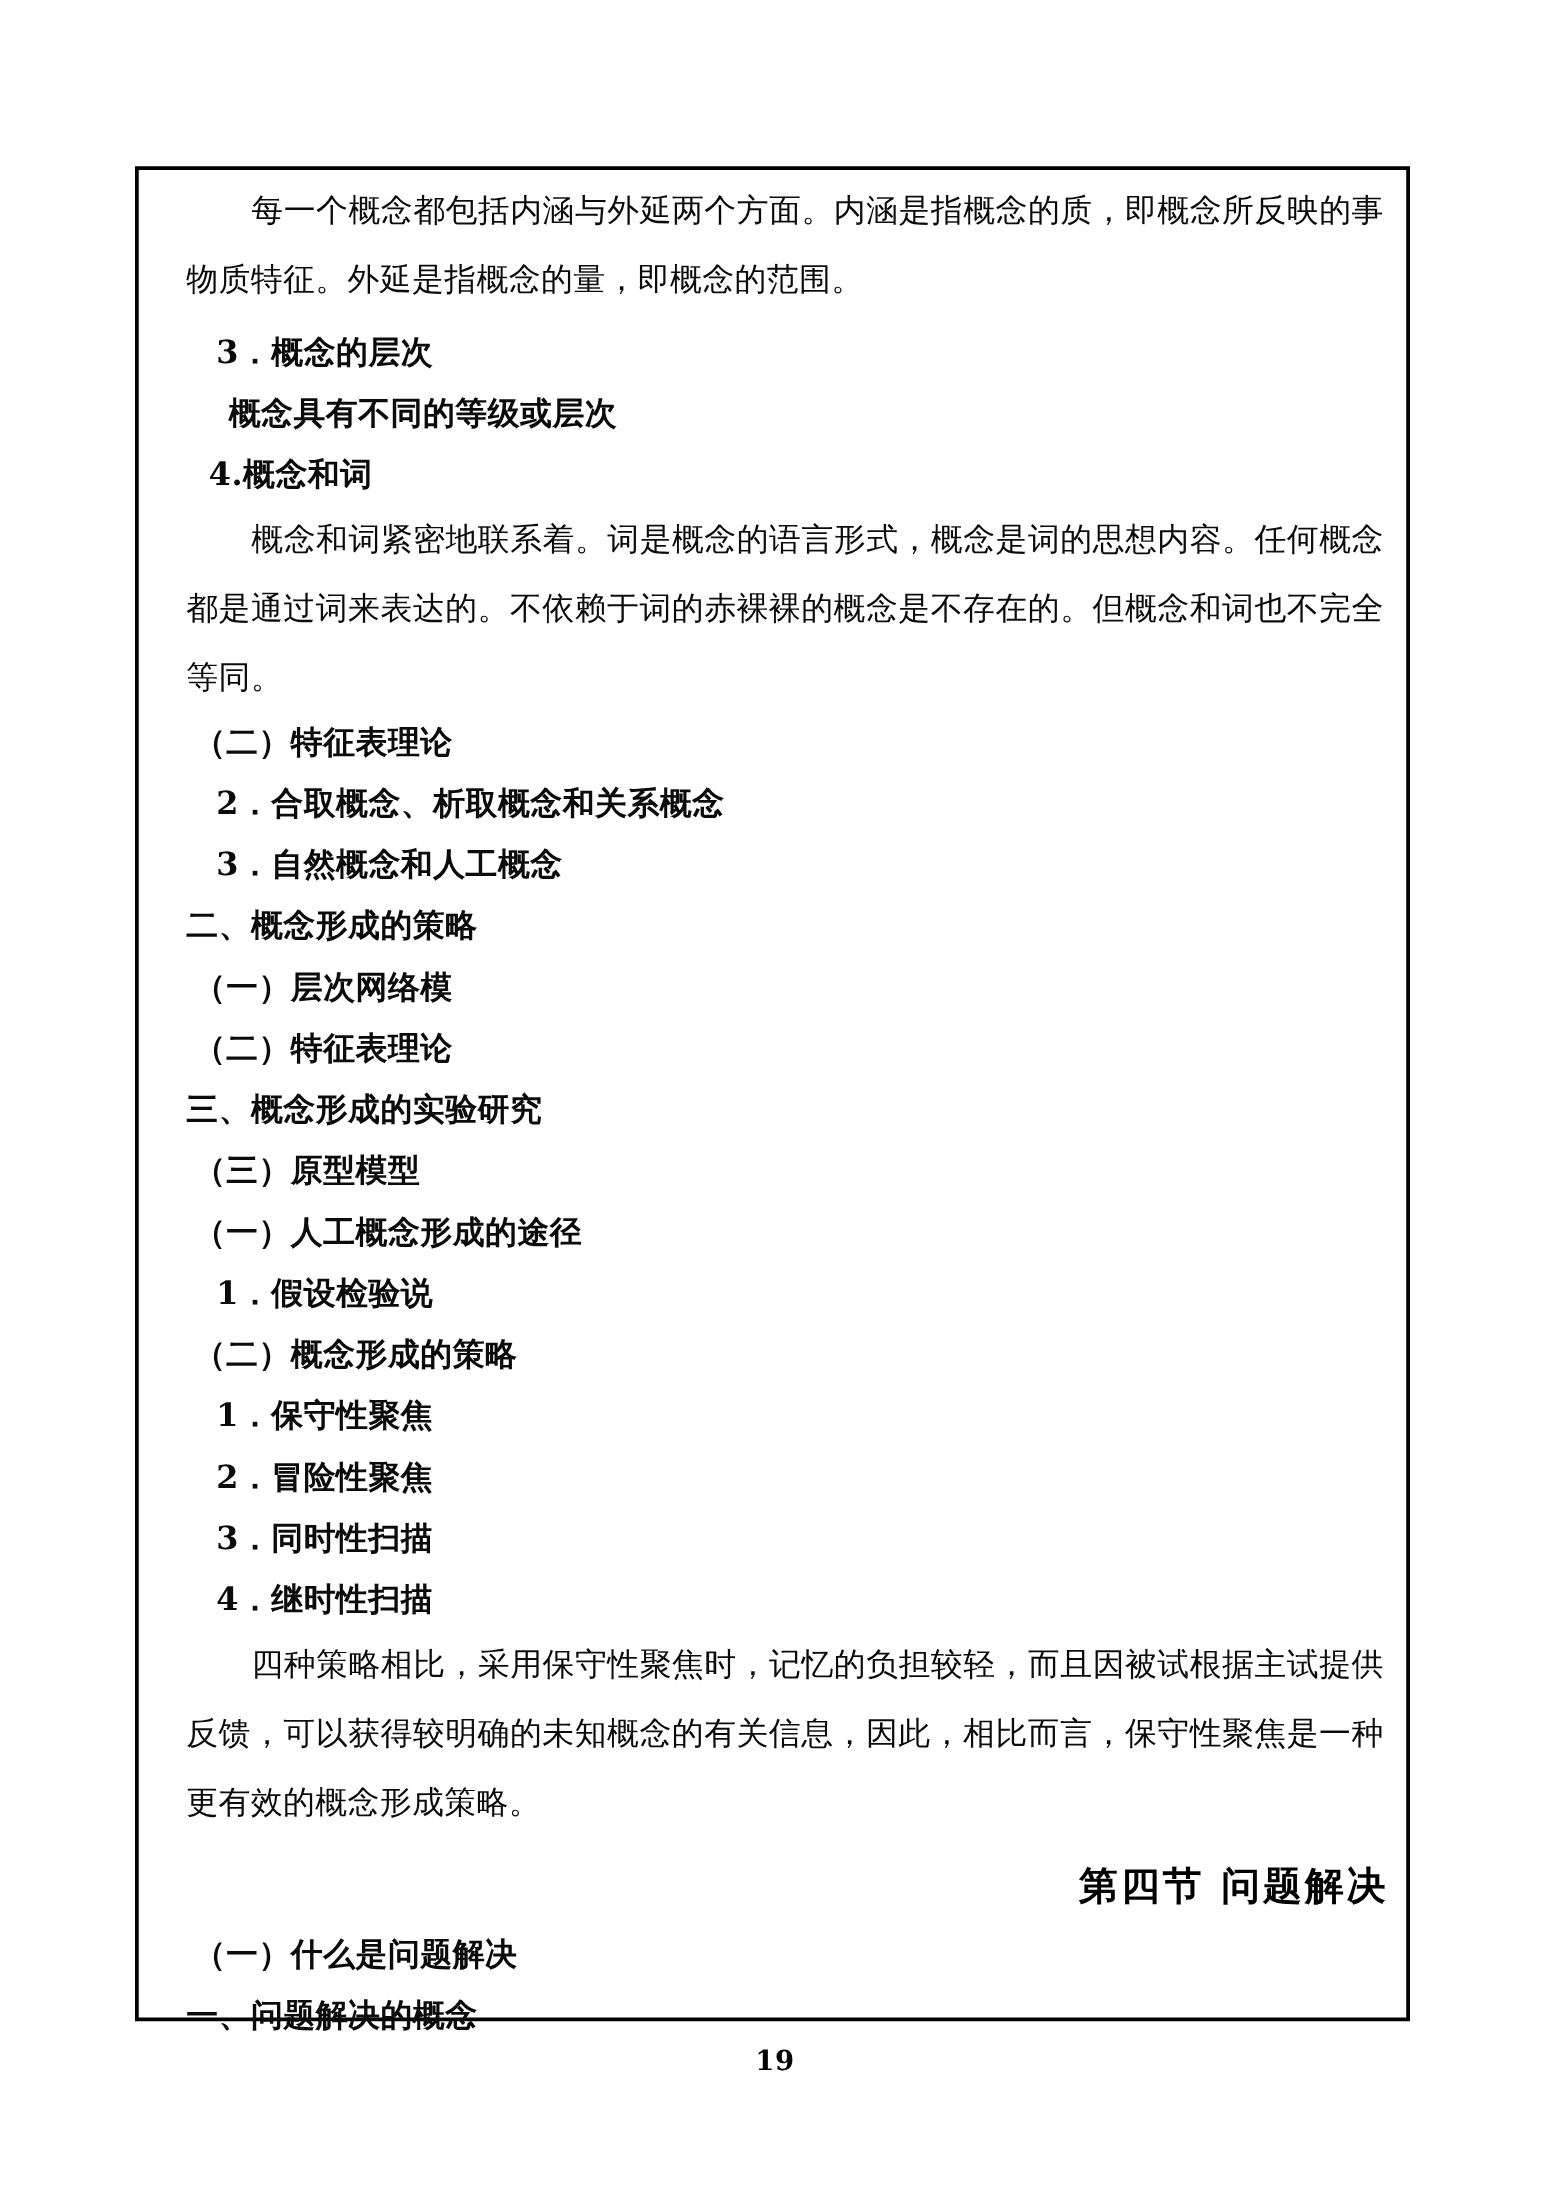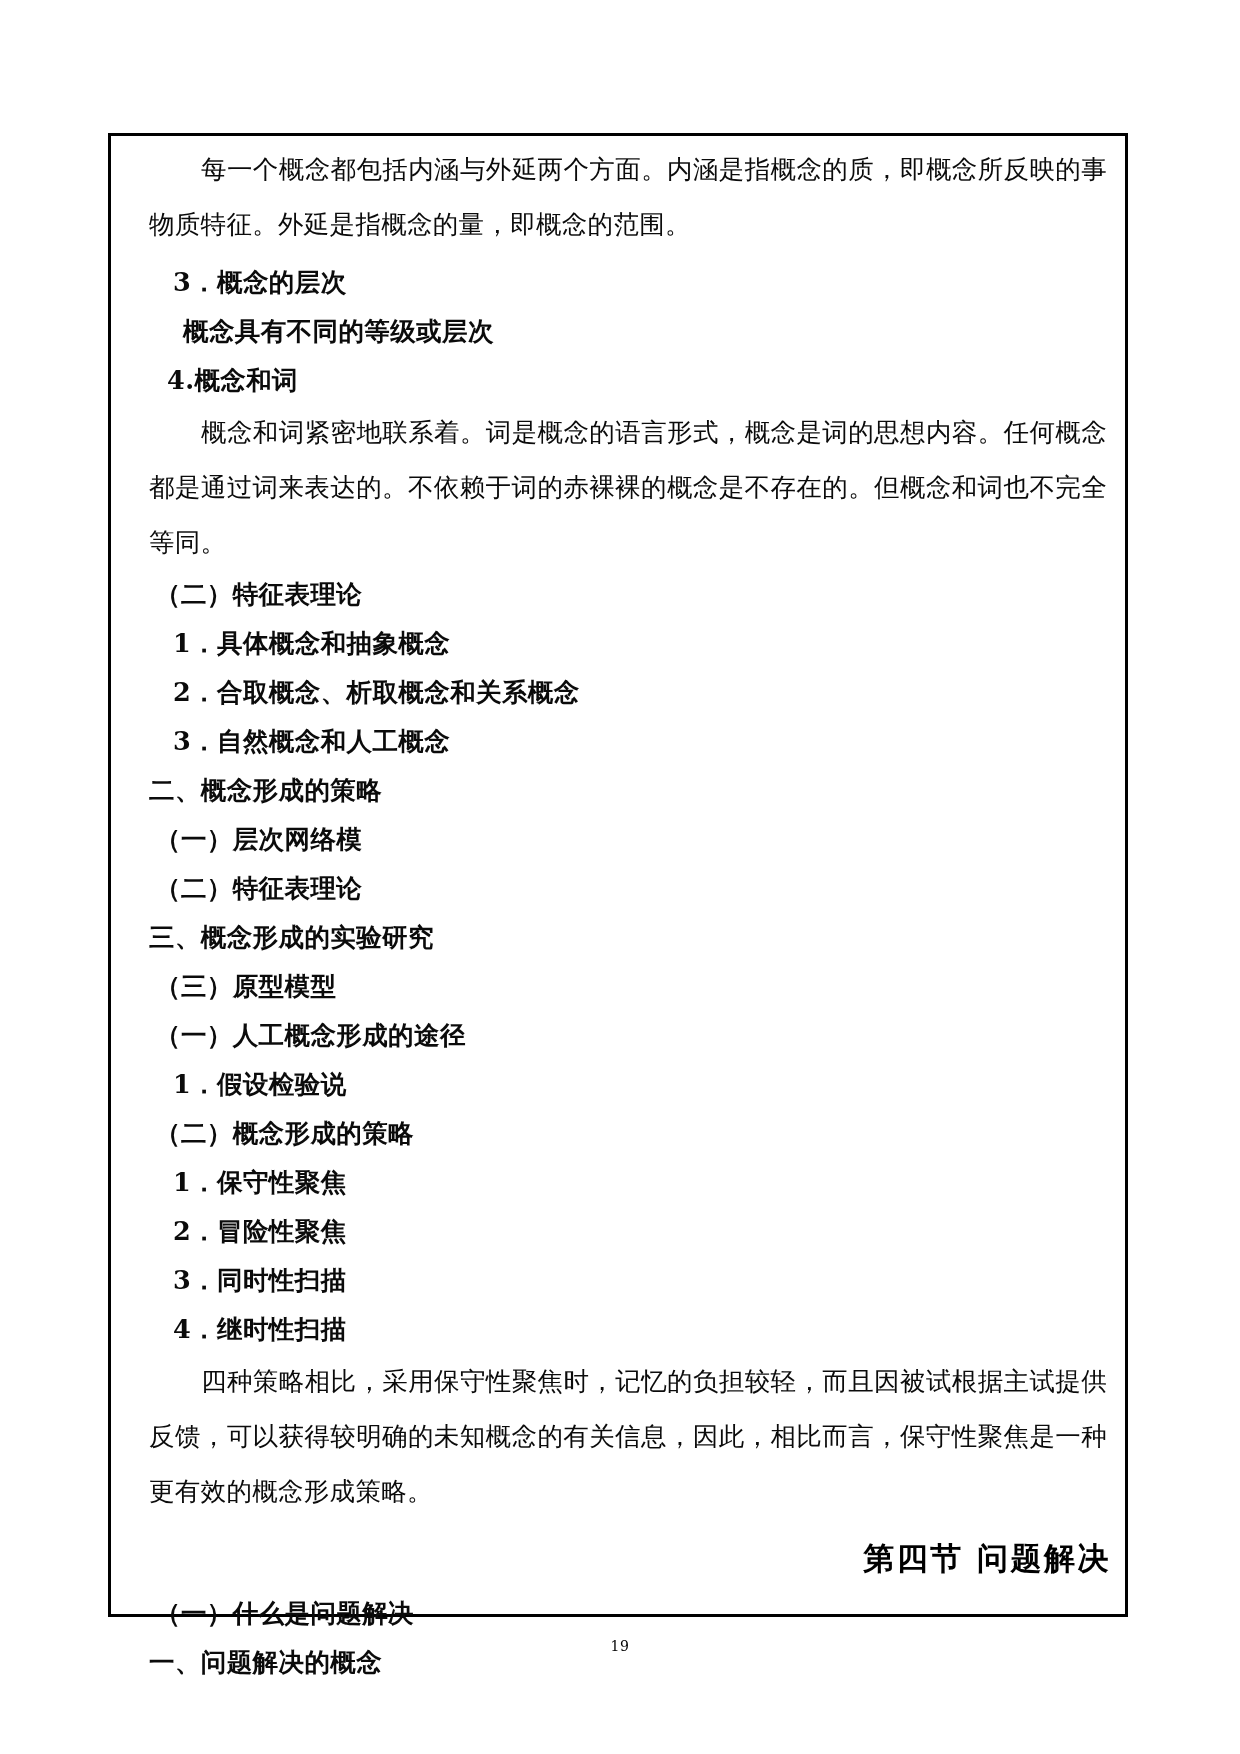--- a/index.html
+++ b/index.html
@@ -94,22 +94,22 @@
 
   
   #page-footer {
     position: absolute;
     left: 0;
     top: 1636px;
     width: 1240px;
     text-align: center;
   }
   #page-number {
-    font-size: 14px;
-    font-weight: normal;
+    font-size: 22px;
+    font-weight: bold;
     font-family: "DejaVu Serif", "Liberation Serif", serif;
     color: #000000;
     letter-spacing: 0.5px;
   }
 </style>
 </head>
 <body>
 
 <div id="page-frame">
   <div id="page-body">
@@ -121,21 +121,20 @@
     <div class="line h-item">3．概念的层次</div>
 
     <div class="line sub-text">概念具有不同的等级或层次</div>
 
     <div class="line h-item-tight">4.概念和词</div>
 
     <p class="para"><span class="ind"></span><span>概念和词紧密地联系着。词是概念的语言形式，概念是词的思想内容。任何概念都是通过词来表达的。不依赖于词的赤裸裸的概念是不存在的。但概念和词也不完全等同。</span></p>
 
     <div class="line h-paren">（二）特征表理论</div>
 
-    <div class="line h-item">1．具体概念和抽象概念</div>
     <div class="line h-item">2．合取概念、析取概念和关系概念</div>
     <div class="line h-item">3．自然概念和人工概念</div>
 
     <div class="line h-num">二、概念形成的策略</div>
 
     <div class="line h-paren">（一）层次网络模</div>
     <div class="line h-paren">（二）特征表理论</div>
     <div class="line h-num">三、概念形成的实验研究</div>
 
     <div class="line h-paren">（三）原型模型</div>

